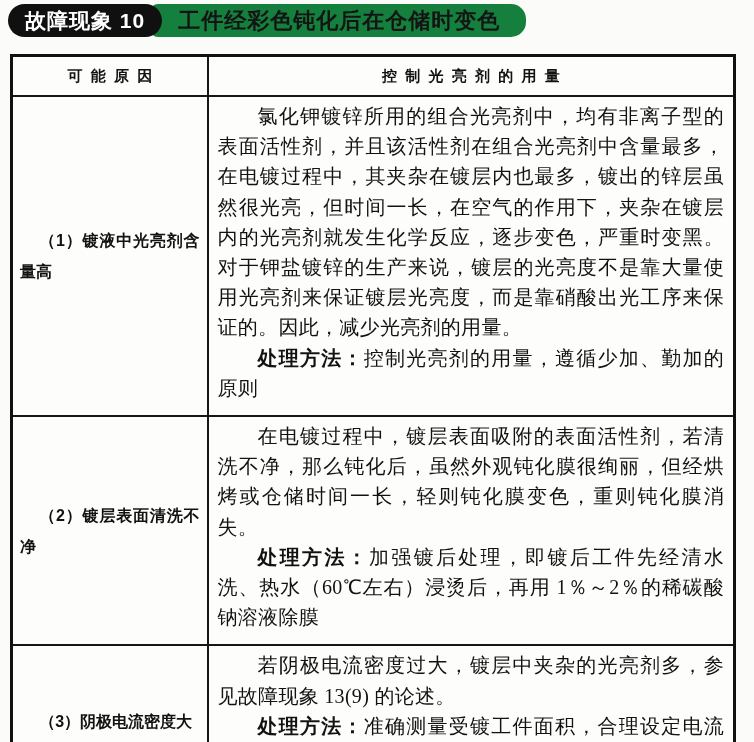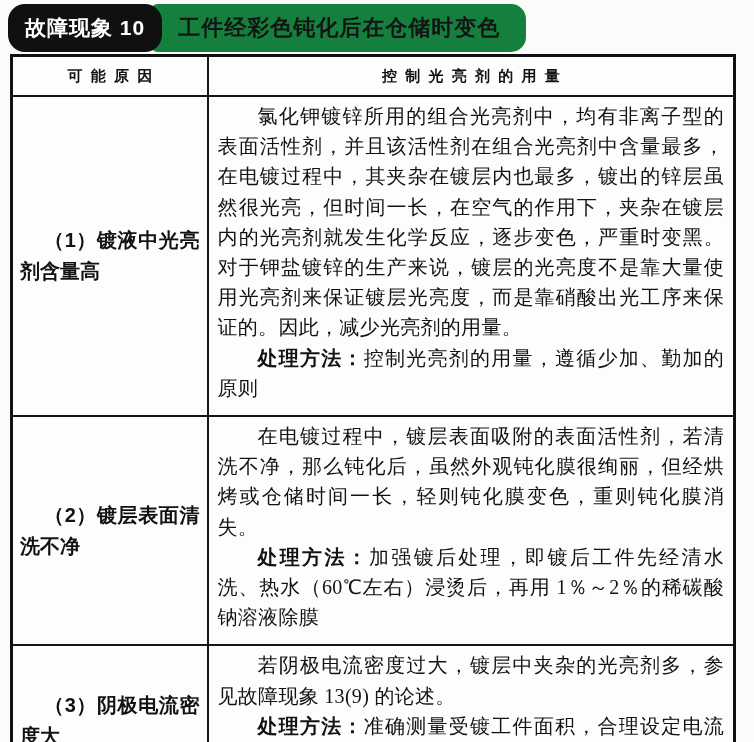--- a/index.html
+++ b/index.html
@@ -9,21 +9,21 @@
     overflow: hidden;
     color: #121212;
     font-family: "Liberation Serif", serif;
   }
   .page { position: relative; width: 754px; height: 742px; }
 
   
   .fault-header {
     position: absolute; top: 4px; left: 8px;
     display: flex; align-items: stretch;
-    height: 48px;
+    height: 33px;
   }
   .fault-badge {
     background: #101010;
     color: #ffffff;
     border-radius: 17px;
     padding: 0 17px;
     display: flex; align-items: center;
     font-family: "Liberation Sans", sans-serif;
     font-weight: bold;
     font-size: 21px;
@@ -69,21 +69,21 @@
     letter-spacing: 0.55em;
     text-indent: 0.55em; 
     text-align: center;
     vertical-align: middle;
   }
 
   td.cause-cell {
     vertical-align: middle;
     font-family: "Liberation Sans", sans-serif;
     font-weight: bold;
-    font-size: 20px;
+    font-size: 16px;
     line-height: 31px;
     padding: 0 7px;
     text-align: justify;
     text-align-last: left;
   }
   td.cause-cell .cause-text { display: block; text-indent: 1.2em; }
 
   td.analysis-cell {
     vertical-align: top;
     font-size: 20px;

